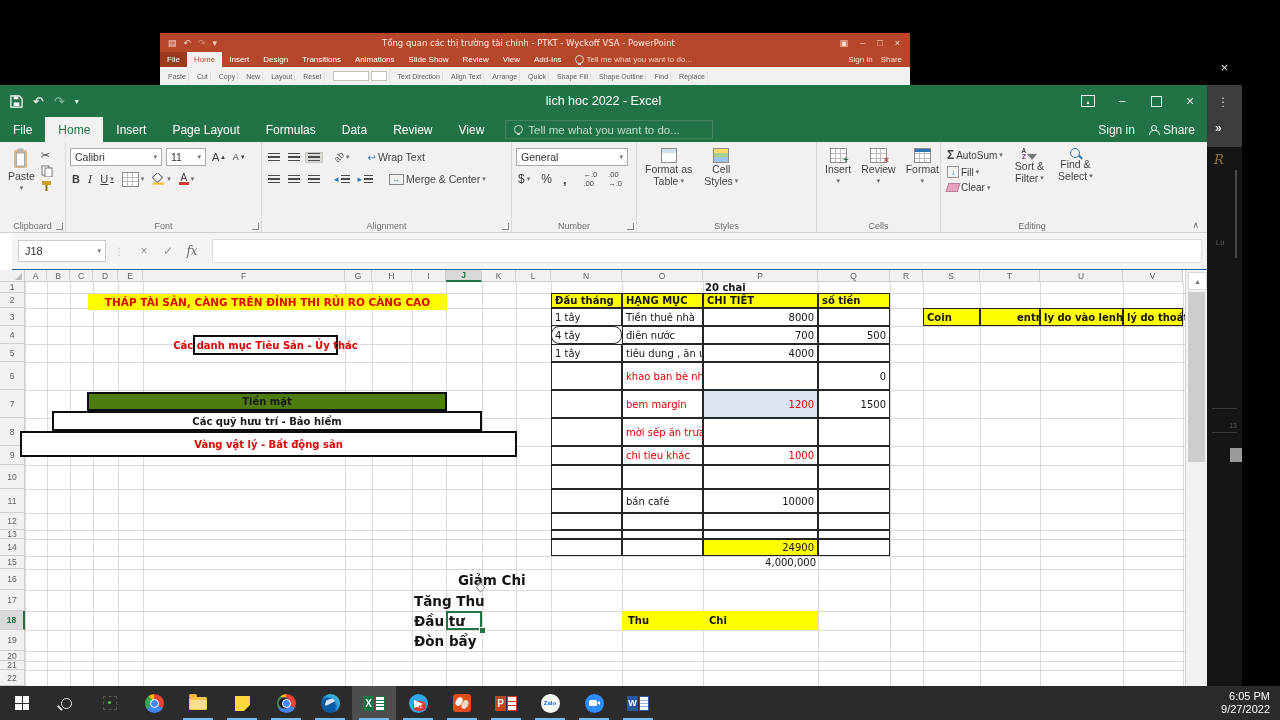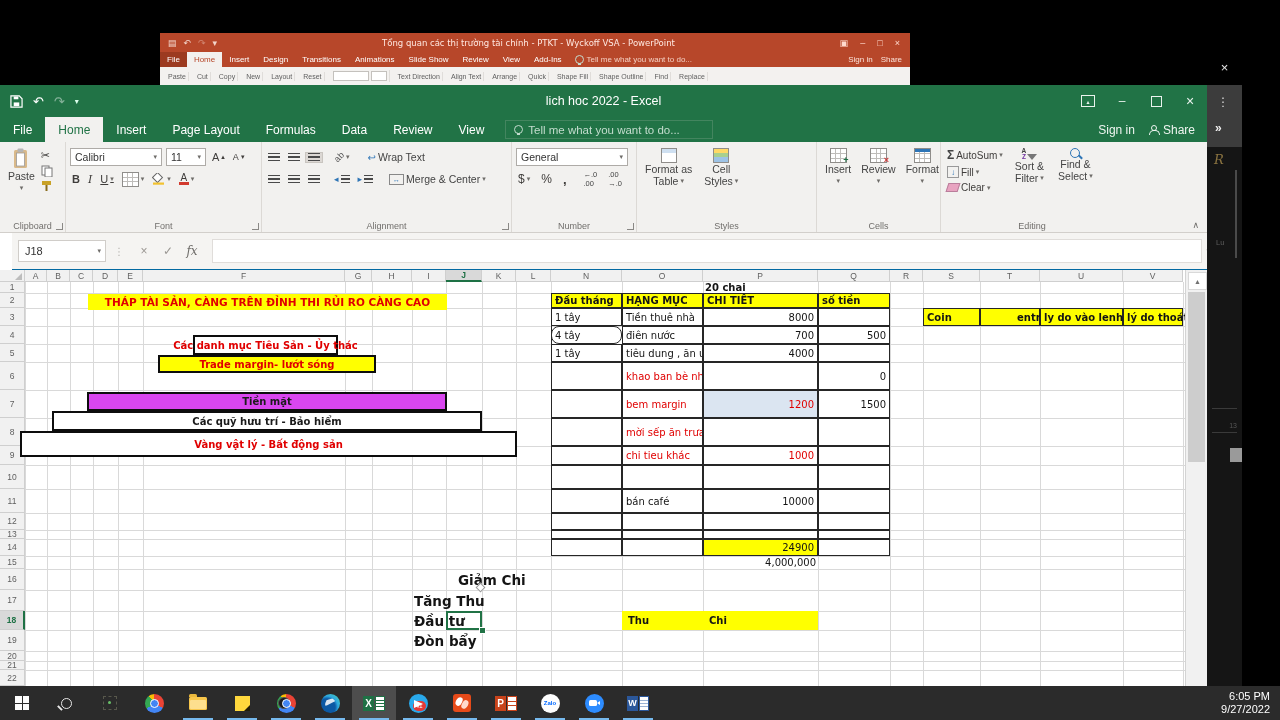--- a/index.html
+++ b/index.html
@@ -611,22 +611,21 @@
       <div class="rowhdr" style="left: 0px; top: 286px; width: 25px; height: 13px;">15</div>
       <div class="rowhdr" style="left: 0px; top: 299px; width: 25px; height: 21px;">16</div>
       <div class="rowhdr" style="left: 0px; top: 320px; width: 25px; height: 21px;">17</div>
       <div class="rowhdr sel" style="left: 0px; top: 341px; width: 25px; height: 19px;">18</div>
       <div class="rowhdr" style="left: 0px; top: 360px; width: 25px; height: 21px;">19</div>
       <div class="rowhdr" style="left: 0px; top: 381px; width: 25px; height: 10px;">20</div>
       <div class="rowhdr" style="left: 0px; top: 391px; width: 25px; height: 9px;">21</div>
       <div class="rowhdr" style="left: 0px; top: 400px; width: 25px; height: 16px;">22</div>
       <div class="banner vn" style="left: 88px; top: 24px; width: 359px; height: 16px;">THÁP TÀI SẢN, CÀNG TRÊN ĐỈNH THI RỦI RO CÀNG CAO</div>
       <div class="pyr vn" style="left: 193px; top: 65px; width: 145px; height: 20px; background: rgb(255, 255, 255); color: rgb(224, 0, 0);">Các danh mục Tiêu Sản - Ủy thác</div>
-      <div class="pyr vn" style="left: 158px; top: 85px; width: 218px; height: 18px; background: rgb(255, 255, 0); color: rgb(224, 0, 0);">Trade margin- lướt sóng</div>
-      <div class="pyr vn" style="left: 87px; top: 122px; width: 360px; height: 19px; background: #d946ef; color: rgb(26, 26, 26);">Tiền mặt</div>
+      <div class="pyr vn" style="left: 87px; top: 122px; width: 360px; height: 19px; background: #4d7c0f; color: rgb(26, 26, 26);">Tiền mặt</div>
       <div class="pyr vn" style="left: 52px; top: 141px; width: 430px; height: 20px; background: rgb(255, 255, 255); color: rgb(26, 26, 26);">Các quỹ hưu trí - Bảo hiểm</div>
       <div class="pyr vn" style="left: 20px; top: 161px; width: 497px; height: 26px; background: rgb(255, 255, 255); color: rgb(224, 0, 0);">Vàng vật lý - Bất động sản</div>
       <div class="tcell vn h" style="left: 551px; top: 23px; width: 71px; height: 15px;">Đầu tháng</div>
       <div class="tcell vn h" style="left: 622px; top: 23px; width: 81px; height: 15px;">HẠNG MỤC</div>
       <div class="tcell vn h" style="left: 703px; top: 23px; width: 115px; height: 15px;">CHI TIẾT</div>
       <div class="tcell vn h" style="left: 818px; top: 23px; width: 72px; height: 15px;">số tiền</div>
       <div class="tcell vn " style="left: 551px; top: 38px; width: 71px; height: 18px;">1 tây</div>
       <div class="tcell vn " style="left: 622px; top: 38px; width: 81px; height: 18px;">Tiền thuê nhà</div>
       <div class="tcell vn num" style="left: 703px; top: 38px; width: 115px; height: 18px;">8000</div>
       <div class="tcell vn " style="left: 818px; top: 38px; width: 72px; height: 18px;"></div>

